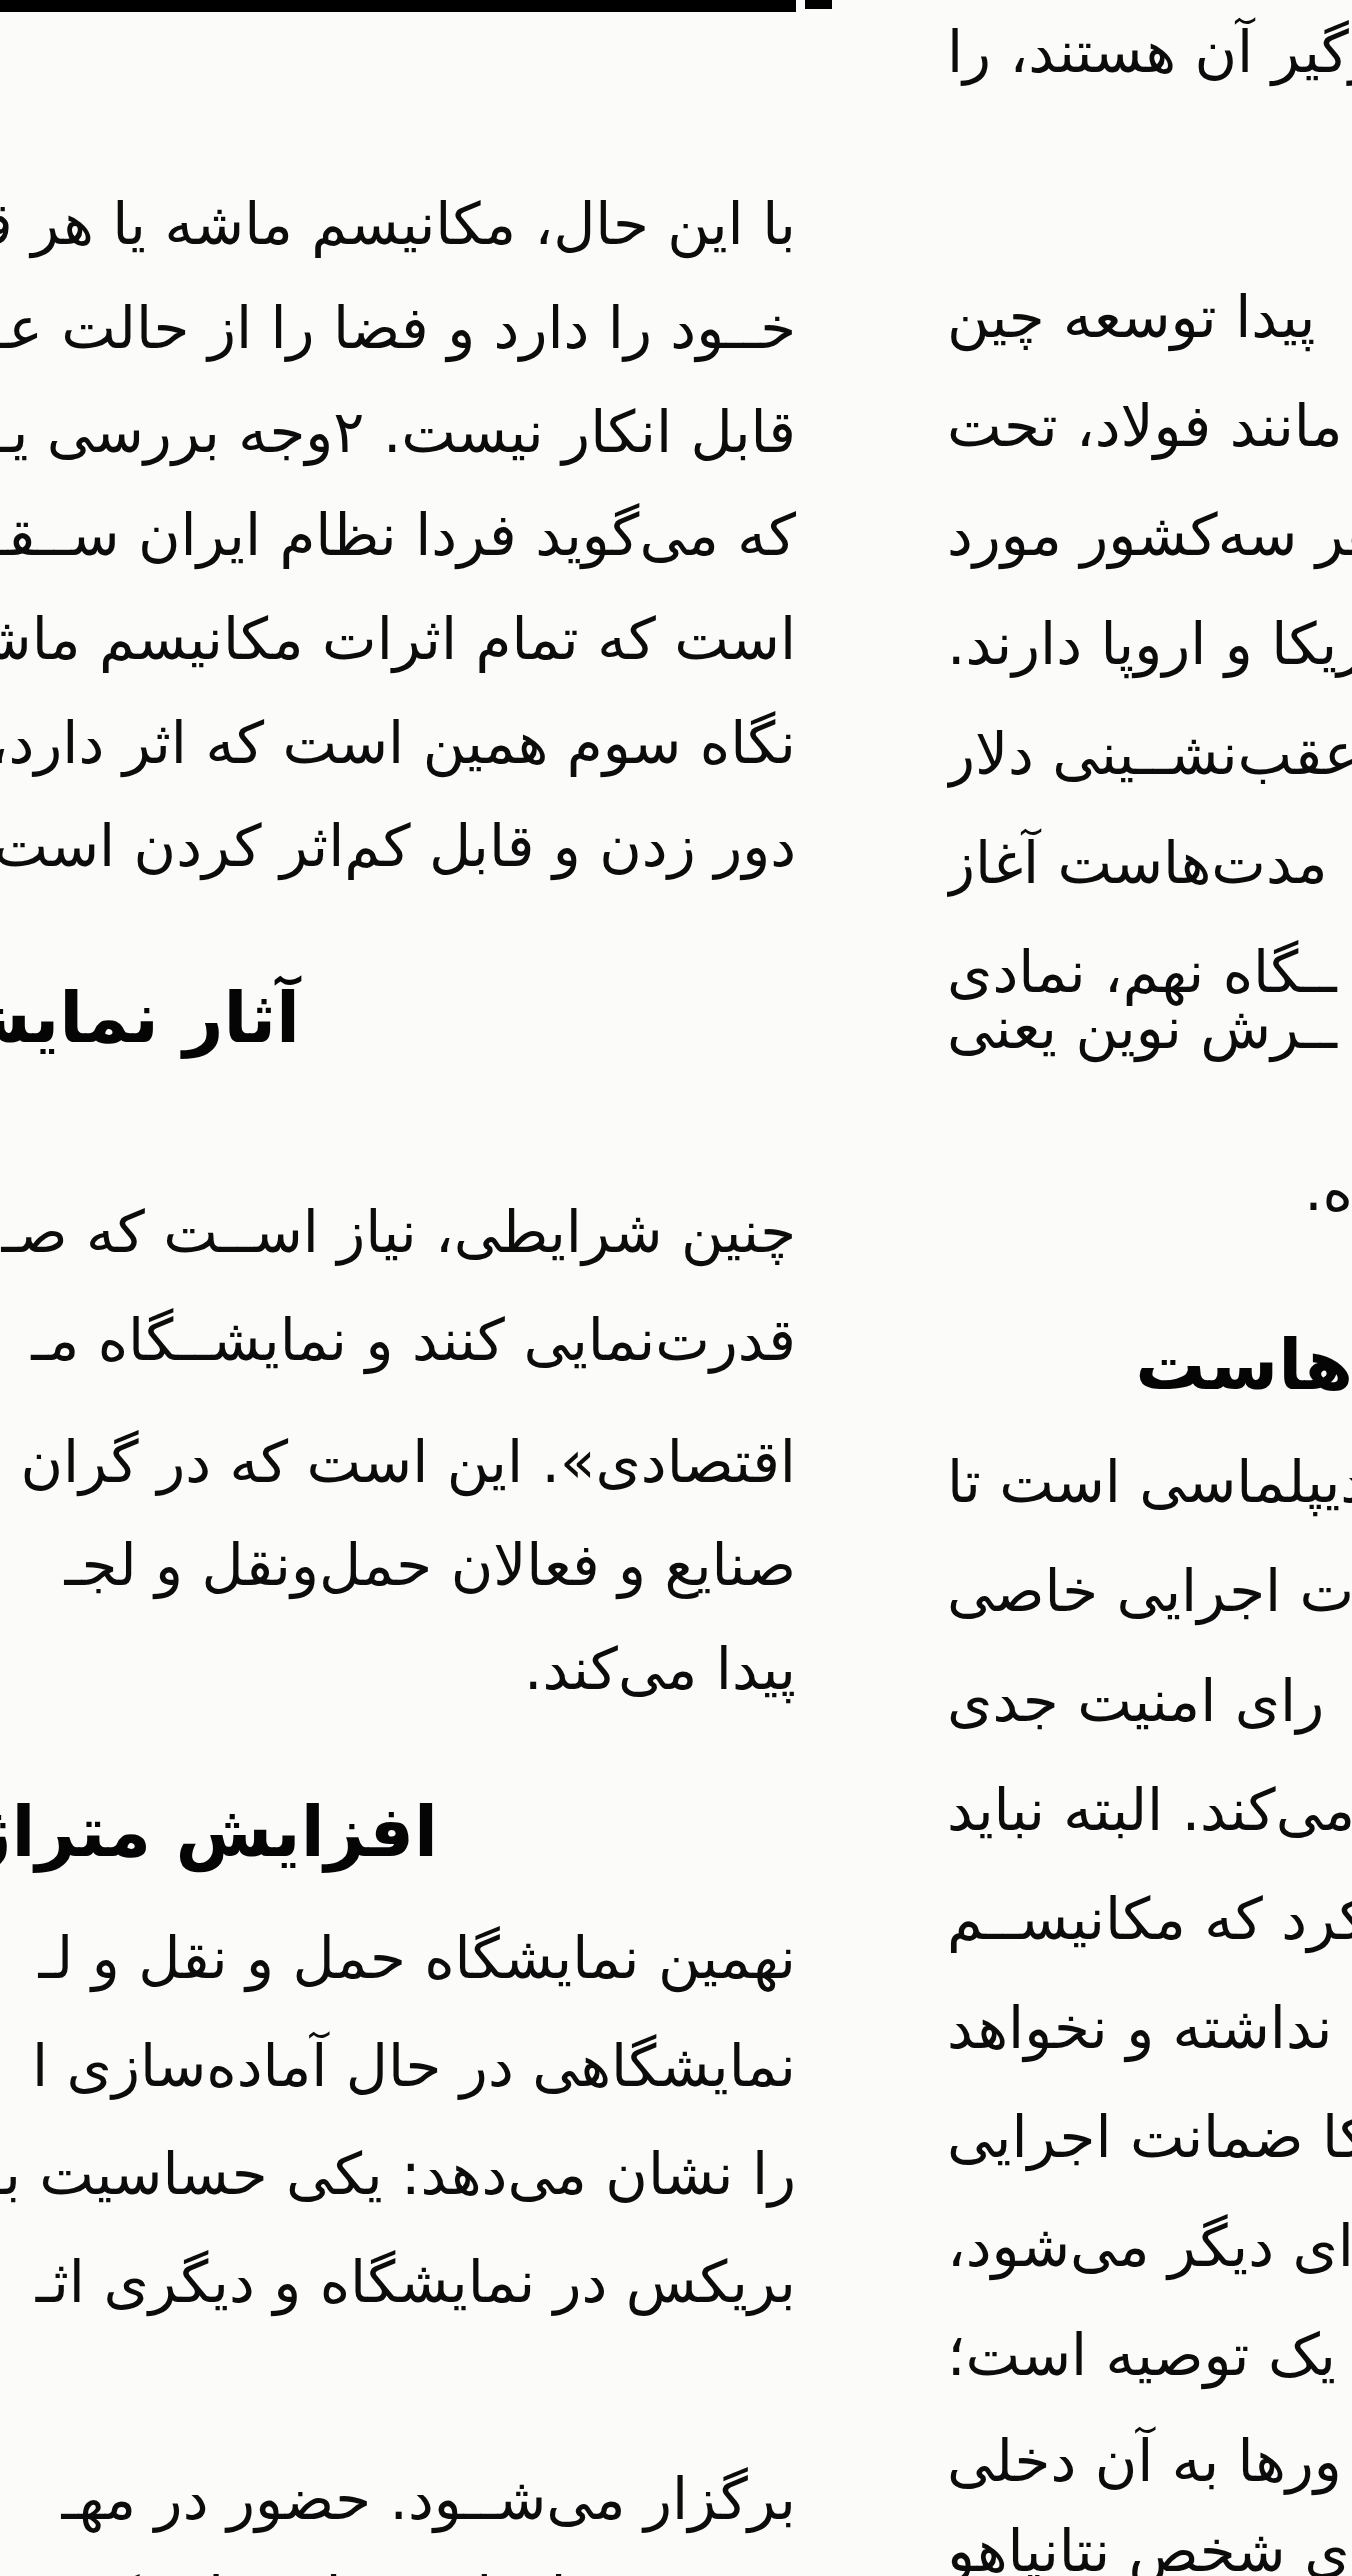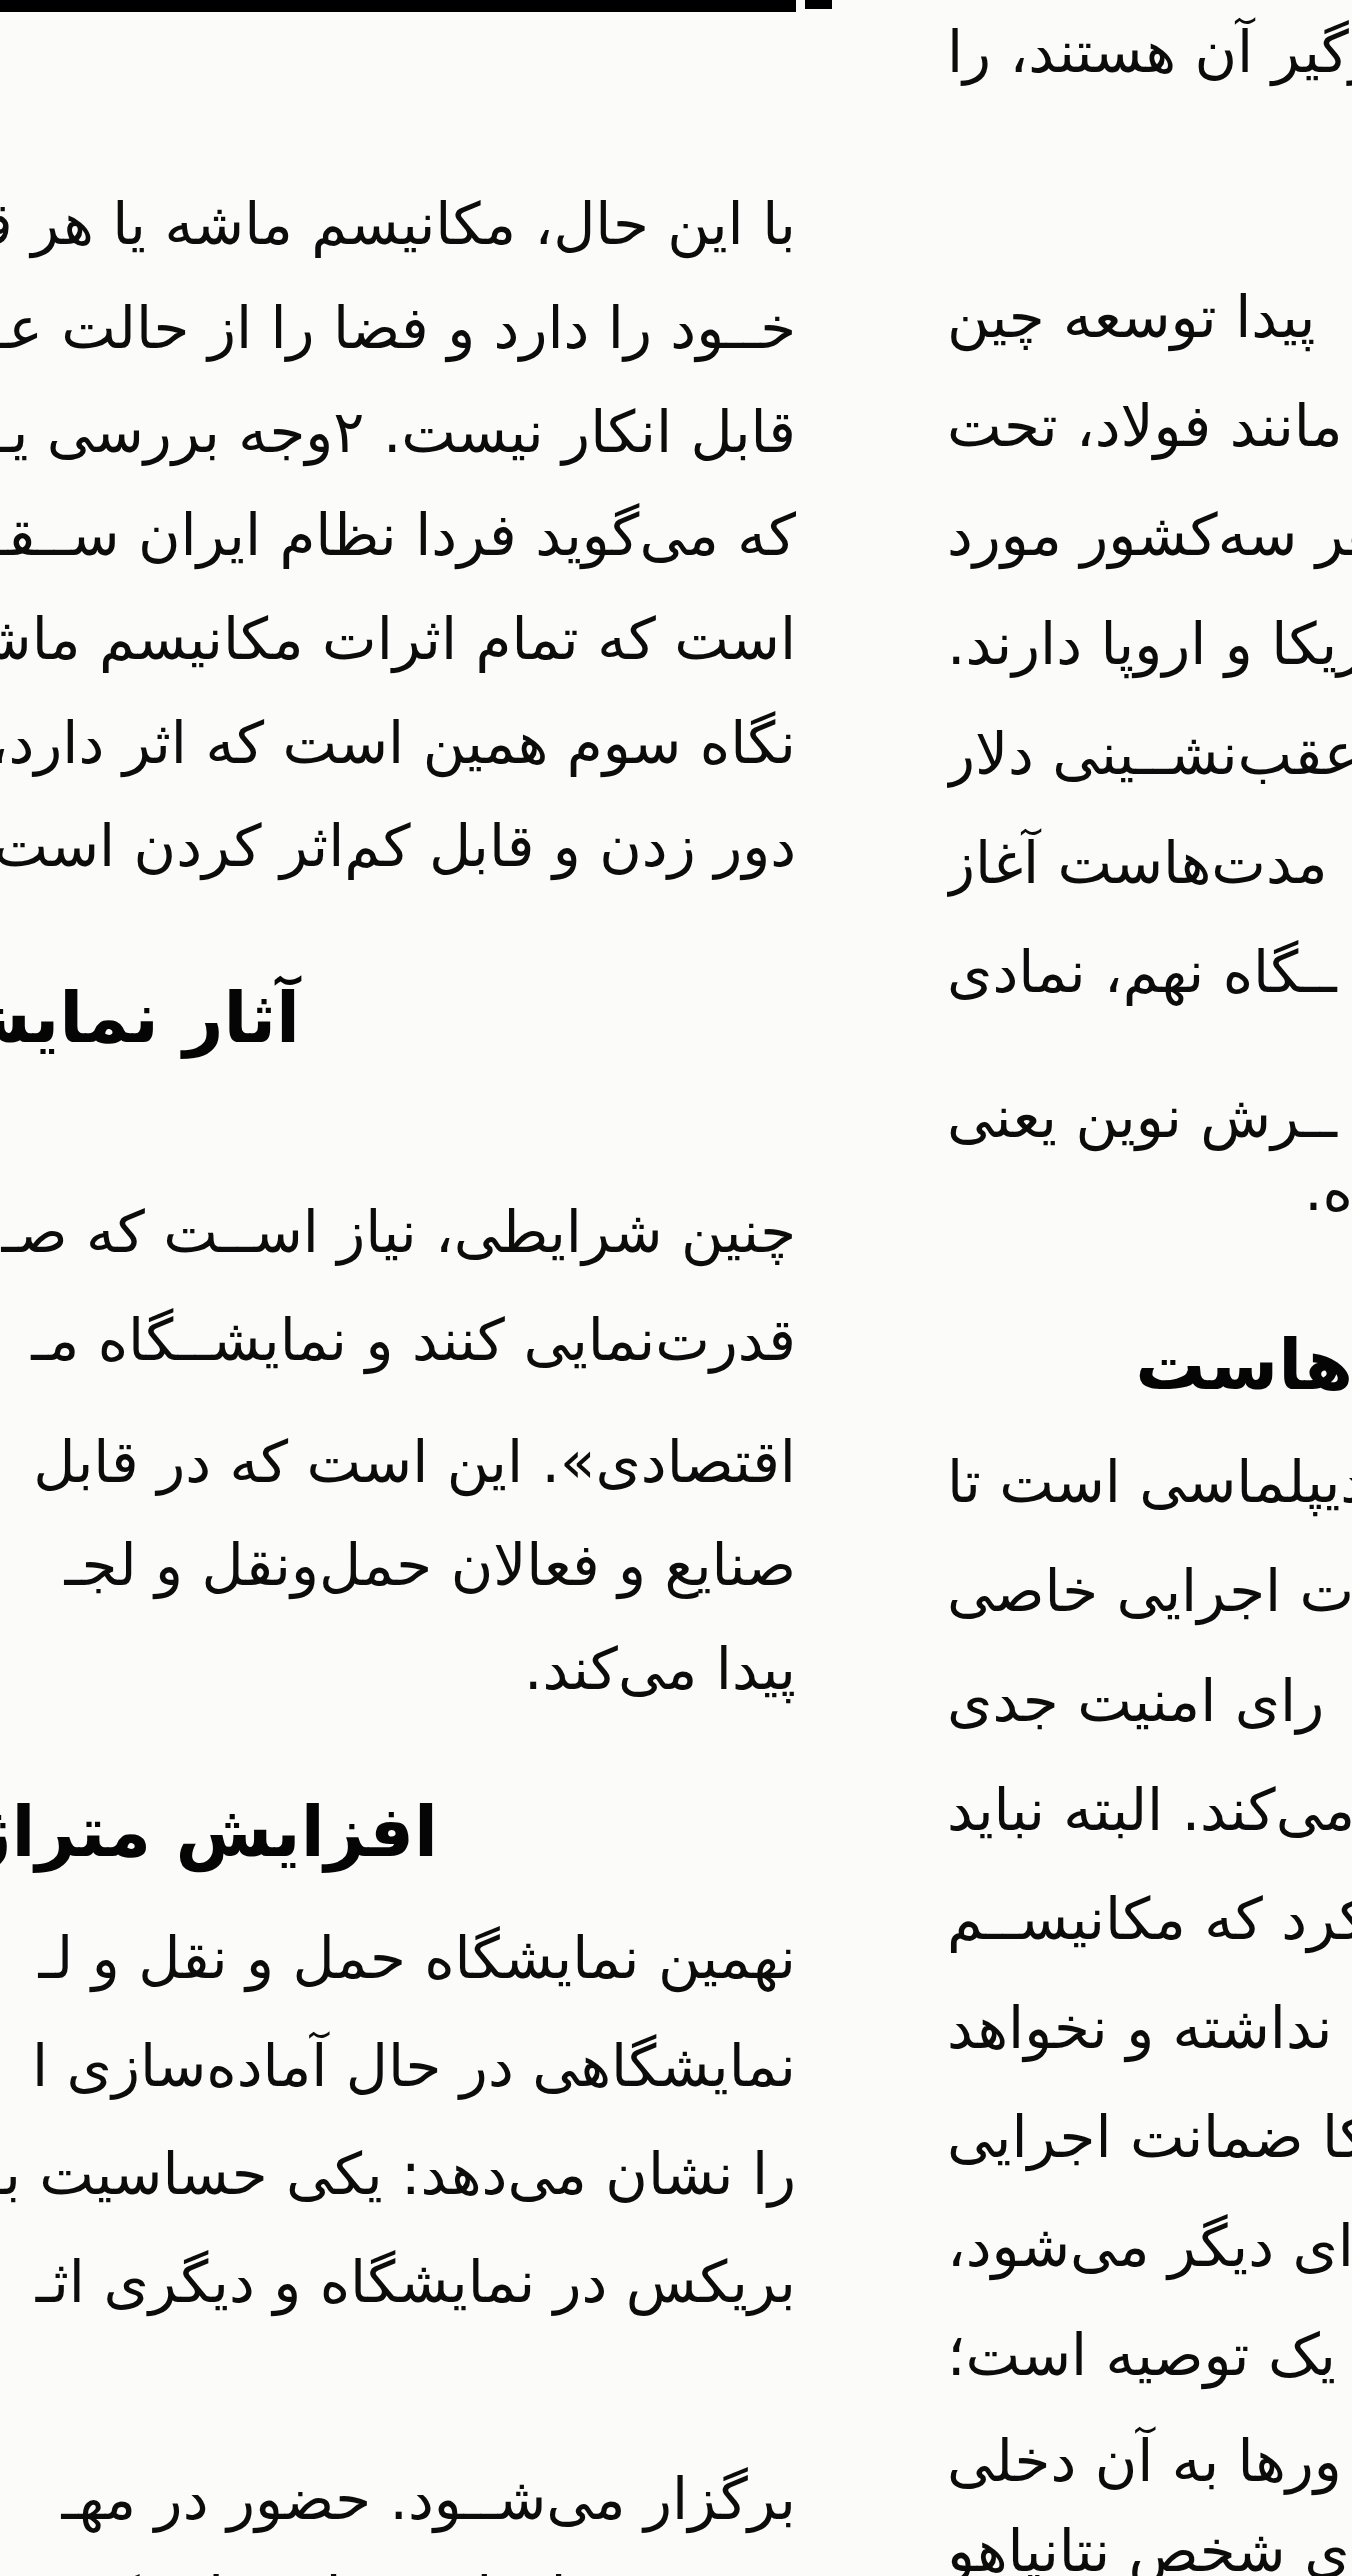--- a/index.html
+++ b/index.html
@@ -37,21 +37,21 @@
     <div class="ln l-r" style="top:400px">قابل انکار نیست. ۲وجه بررسی یـ</div>
     <div class="ln l-r" style="top:503px">که می‌گوید فردا نظام ایران ســقـ</div>
     <div class="ln l-r" style="top:607px">است که تمام اثرات مکانیسم ماشـ</div>
     <div class="ln l-r" style="top:711px">نگاه سوم همین است که اثر دارد،</div>
     <div class="ln l-r" style="top:814px">دور زدن و قابل کم‌اثر کردن است.</div>
 
     <div class="ln hd" style="top:979px;right:496px">آثار نمایشگ</div>
 
     <div class="ln l-r" style="top:1200px">چنین شرایطی، نیاز اســت که صـ</div>
     <div class="ln l-r" style="top:1308px">قدرت‌نمایی کنند و نمایشــگاه مـ</div>
-    <div class="ln l-r" style="top:1430px">اقتصادی». این است که در قابل</div>
+    <div class="ln l-r" style="top:1430px">اقتصادی». این است که در گران</div>
     <div class="ln l-r" style="top:1533px">صنایع و فعالان حمل‌ونقل و لجـ</div>
     <div class="ln l-r" style="top:1637px">پیدا می‌کند.</div>
 
     <div class="ln hd" style="top:1793px;right:358px">افزایش متراژ فضای نمایشگ</div>
 
     <div class="ln l-r" style="top:1926px">نهمین نمایشگاه حمل و نقل و لـ</div>
     <div class="ln l-r" style="top:2034px">نمایشگاهی در حال آماده‌سازی ا</div>
     <div class="ln l-r" style="top:2142px">را نشان می‌دهد: یکی حساسیت بـ</div>
     <div class="ln l-r" style="top:2250px">بریکس در نمایشگاه و دیگری اثـ</div>
     <div class="ln l-r" style="top:2467px">برگزار می‌شــود. حضور در مهـ</div>
@@ -61,21 +61,21 @@
   <div class="col col-right">
     <div class="ln r-l" style="top:20px">رگیر آن هستند، را</div>
 
     <div class="ln r-l" style="top:285px">پیدا توسعه چین</div>
     <div class="ln r-l" style="top:394px">مانند فولاد، تحت</div>
     <div class="ln r-l" style="top:503px">هر سه‌کشور مورد</div>
     <div class="ln r-l" style="top:612px">ریکا و اروپا دارند.</div>
     <div class="ln r-l" style="top:722px">عقب‌نشــینی دلار</div>
     <div class="ln r-l" style="top:831px">مدت‌هاست آغاز</div>
     <div class="ln r-l" style="top:940px">ــگاه نهم، نمادی</div>
-    <div class="ln r-l" style="top:1085px">ــرش نوین یعنی</div>
+    <div class="ln r-l" style="top:996px">ــرش نوین یعنی</div>
     <div class="ln r-r" style="top:1158px">ه.</div>
 
     <div class="ln hd r-r" style="top:1326px">هاست</div>
 
     <div class="ln r-l" style="top:1450px">دیپلماسی است تا</div>
     <div class="ln r-l" style="top:1559px">ت اجرایی خاصی</div>
     <div class="ln r-l" style="top:1669px">رای امنیت جدی</div>
     <div class="ln r-l" style="top:1778px">می‌کند. البته نباید</div>
     <div class="ln r-l" style="top:1887px">کرد که مکانیســم</div>
     <div class="ln r-l" style="top:1996px">ا نداشته و نخواهد</div>

